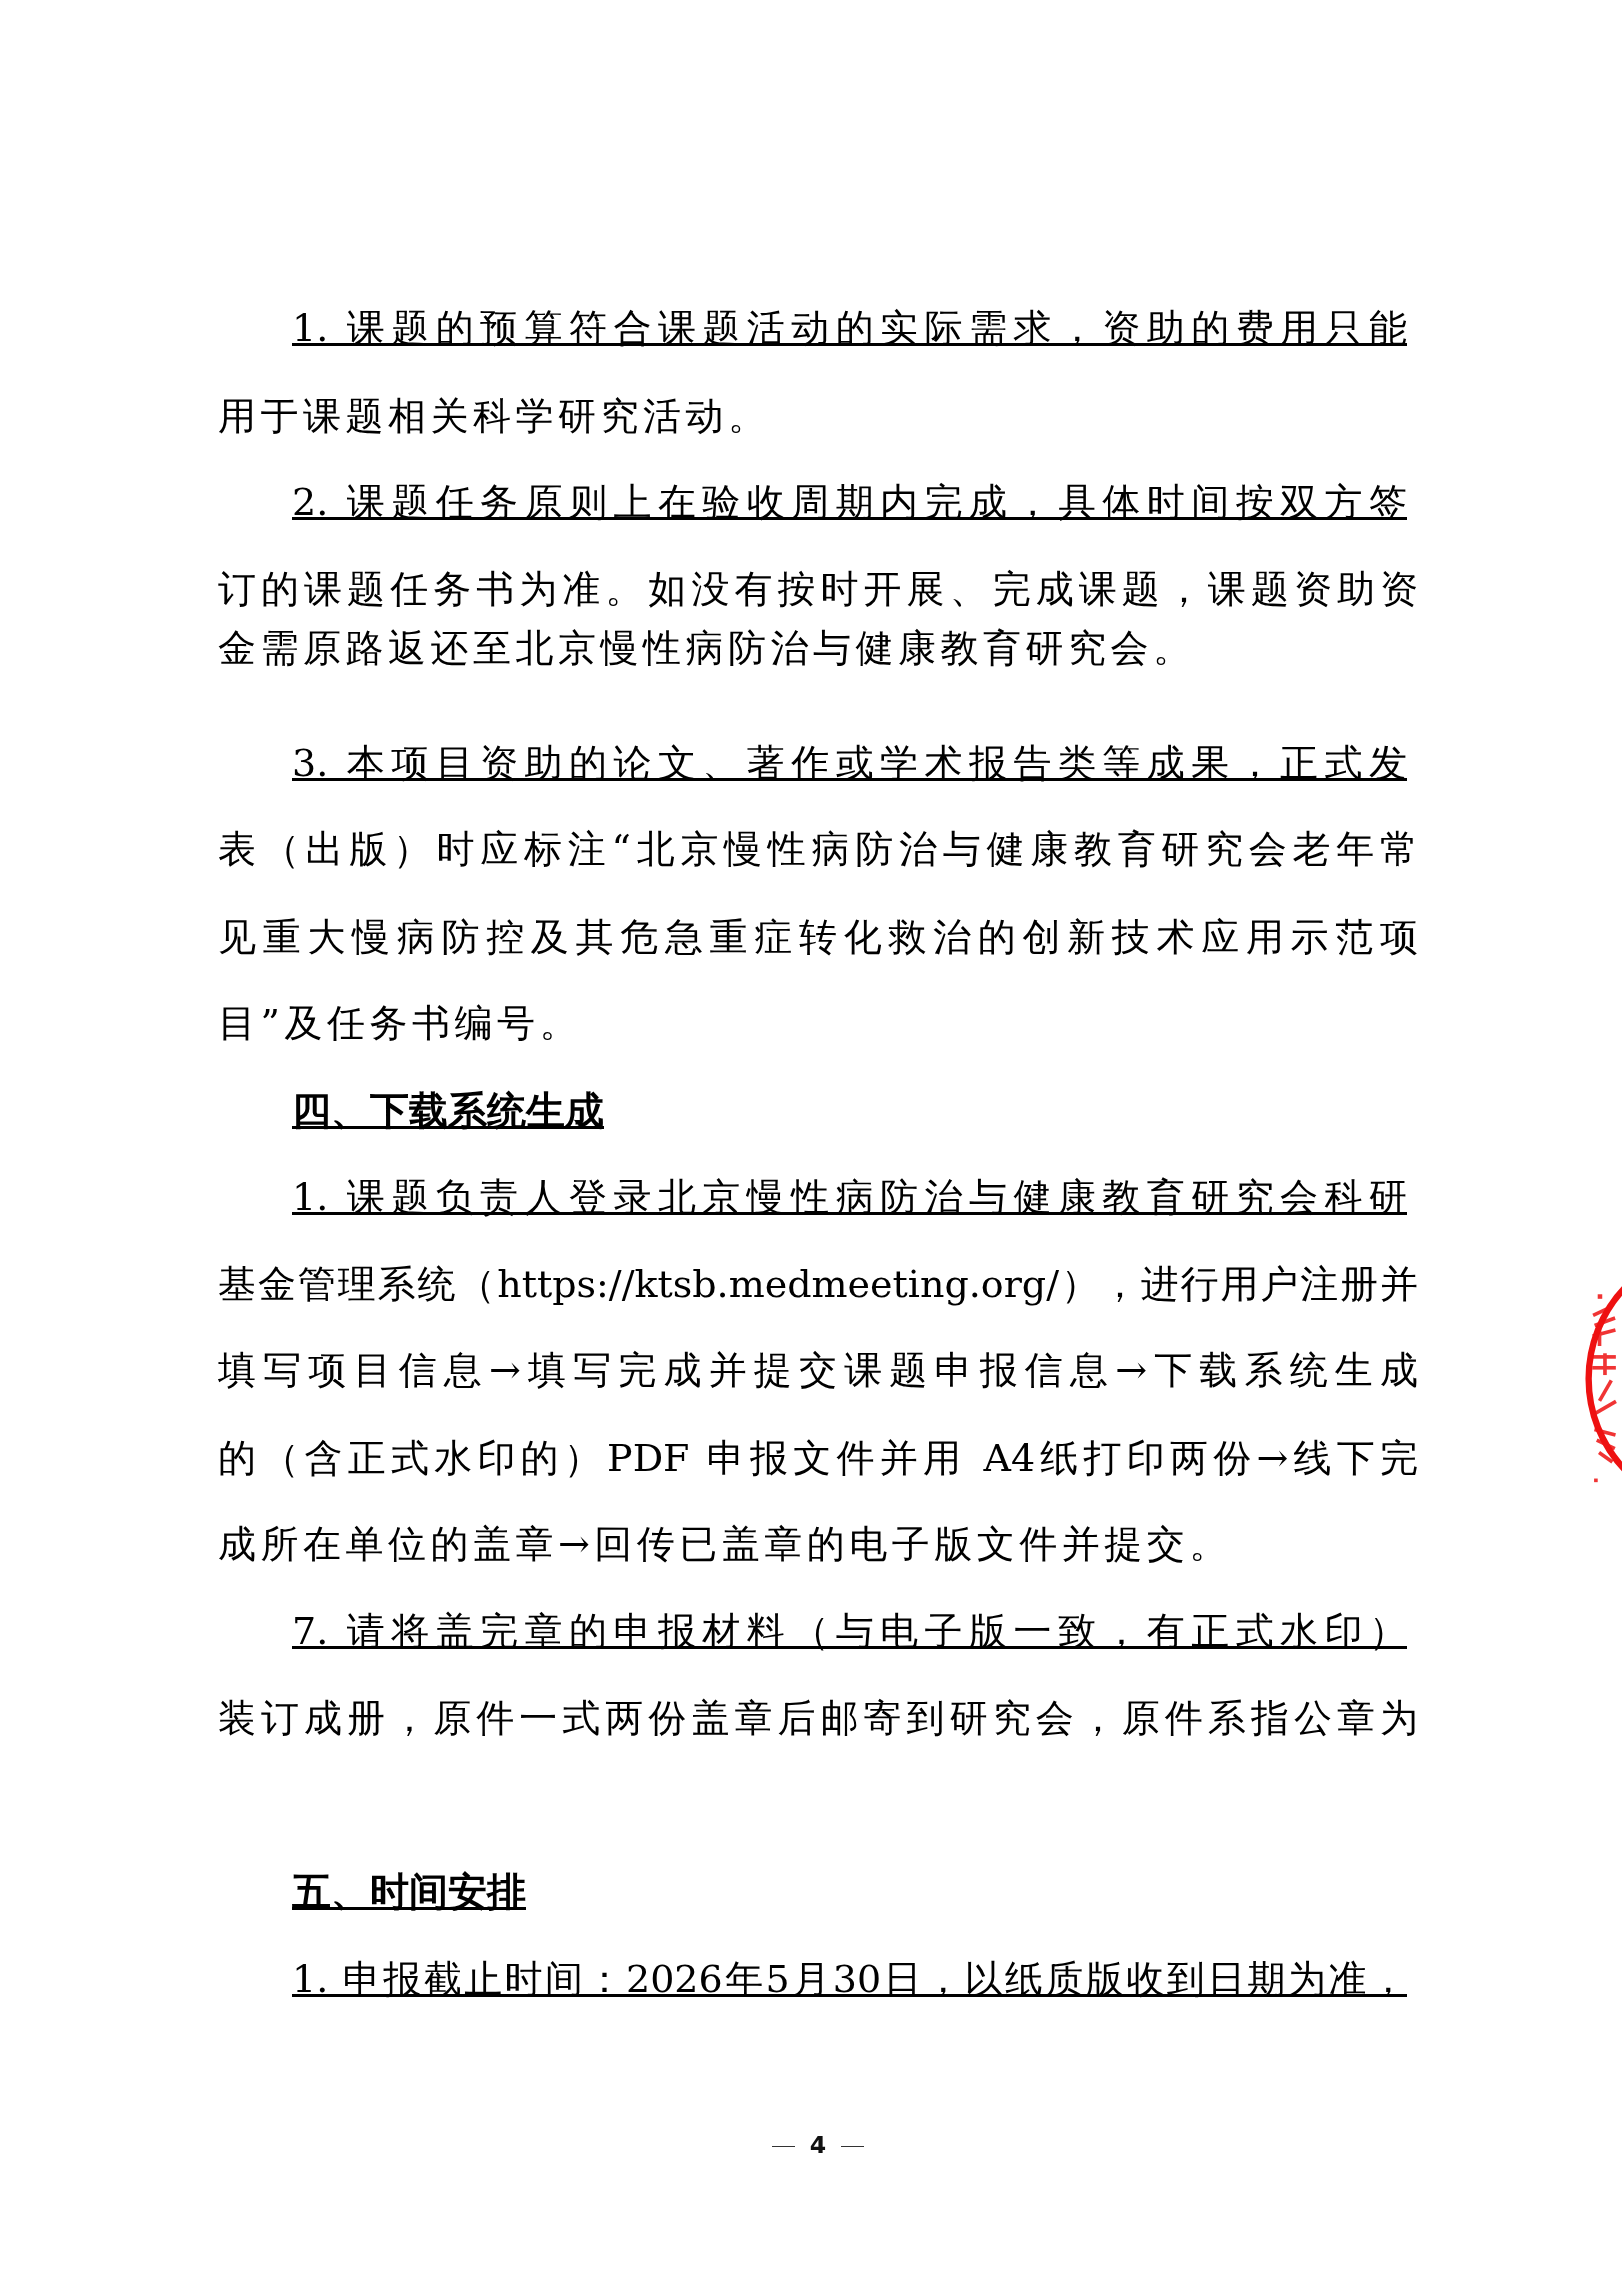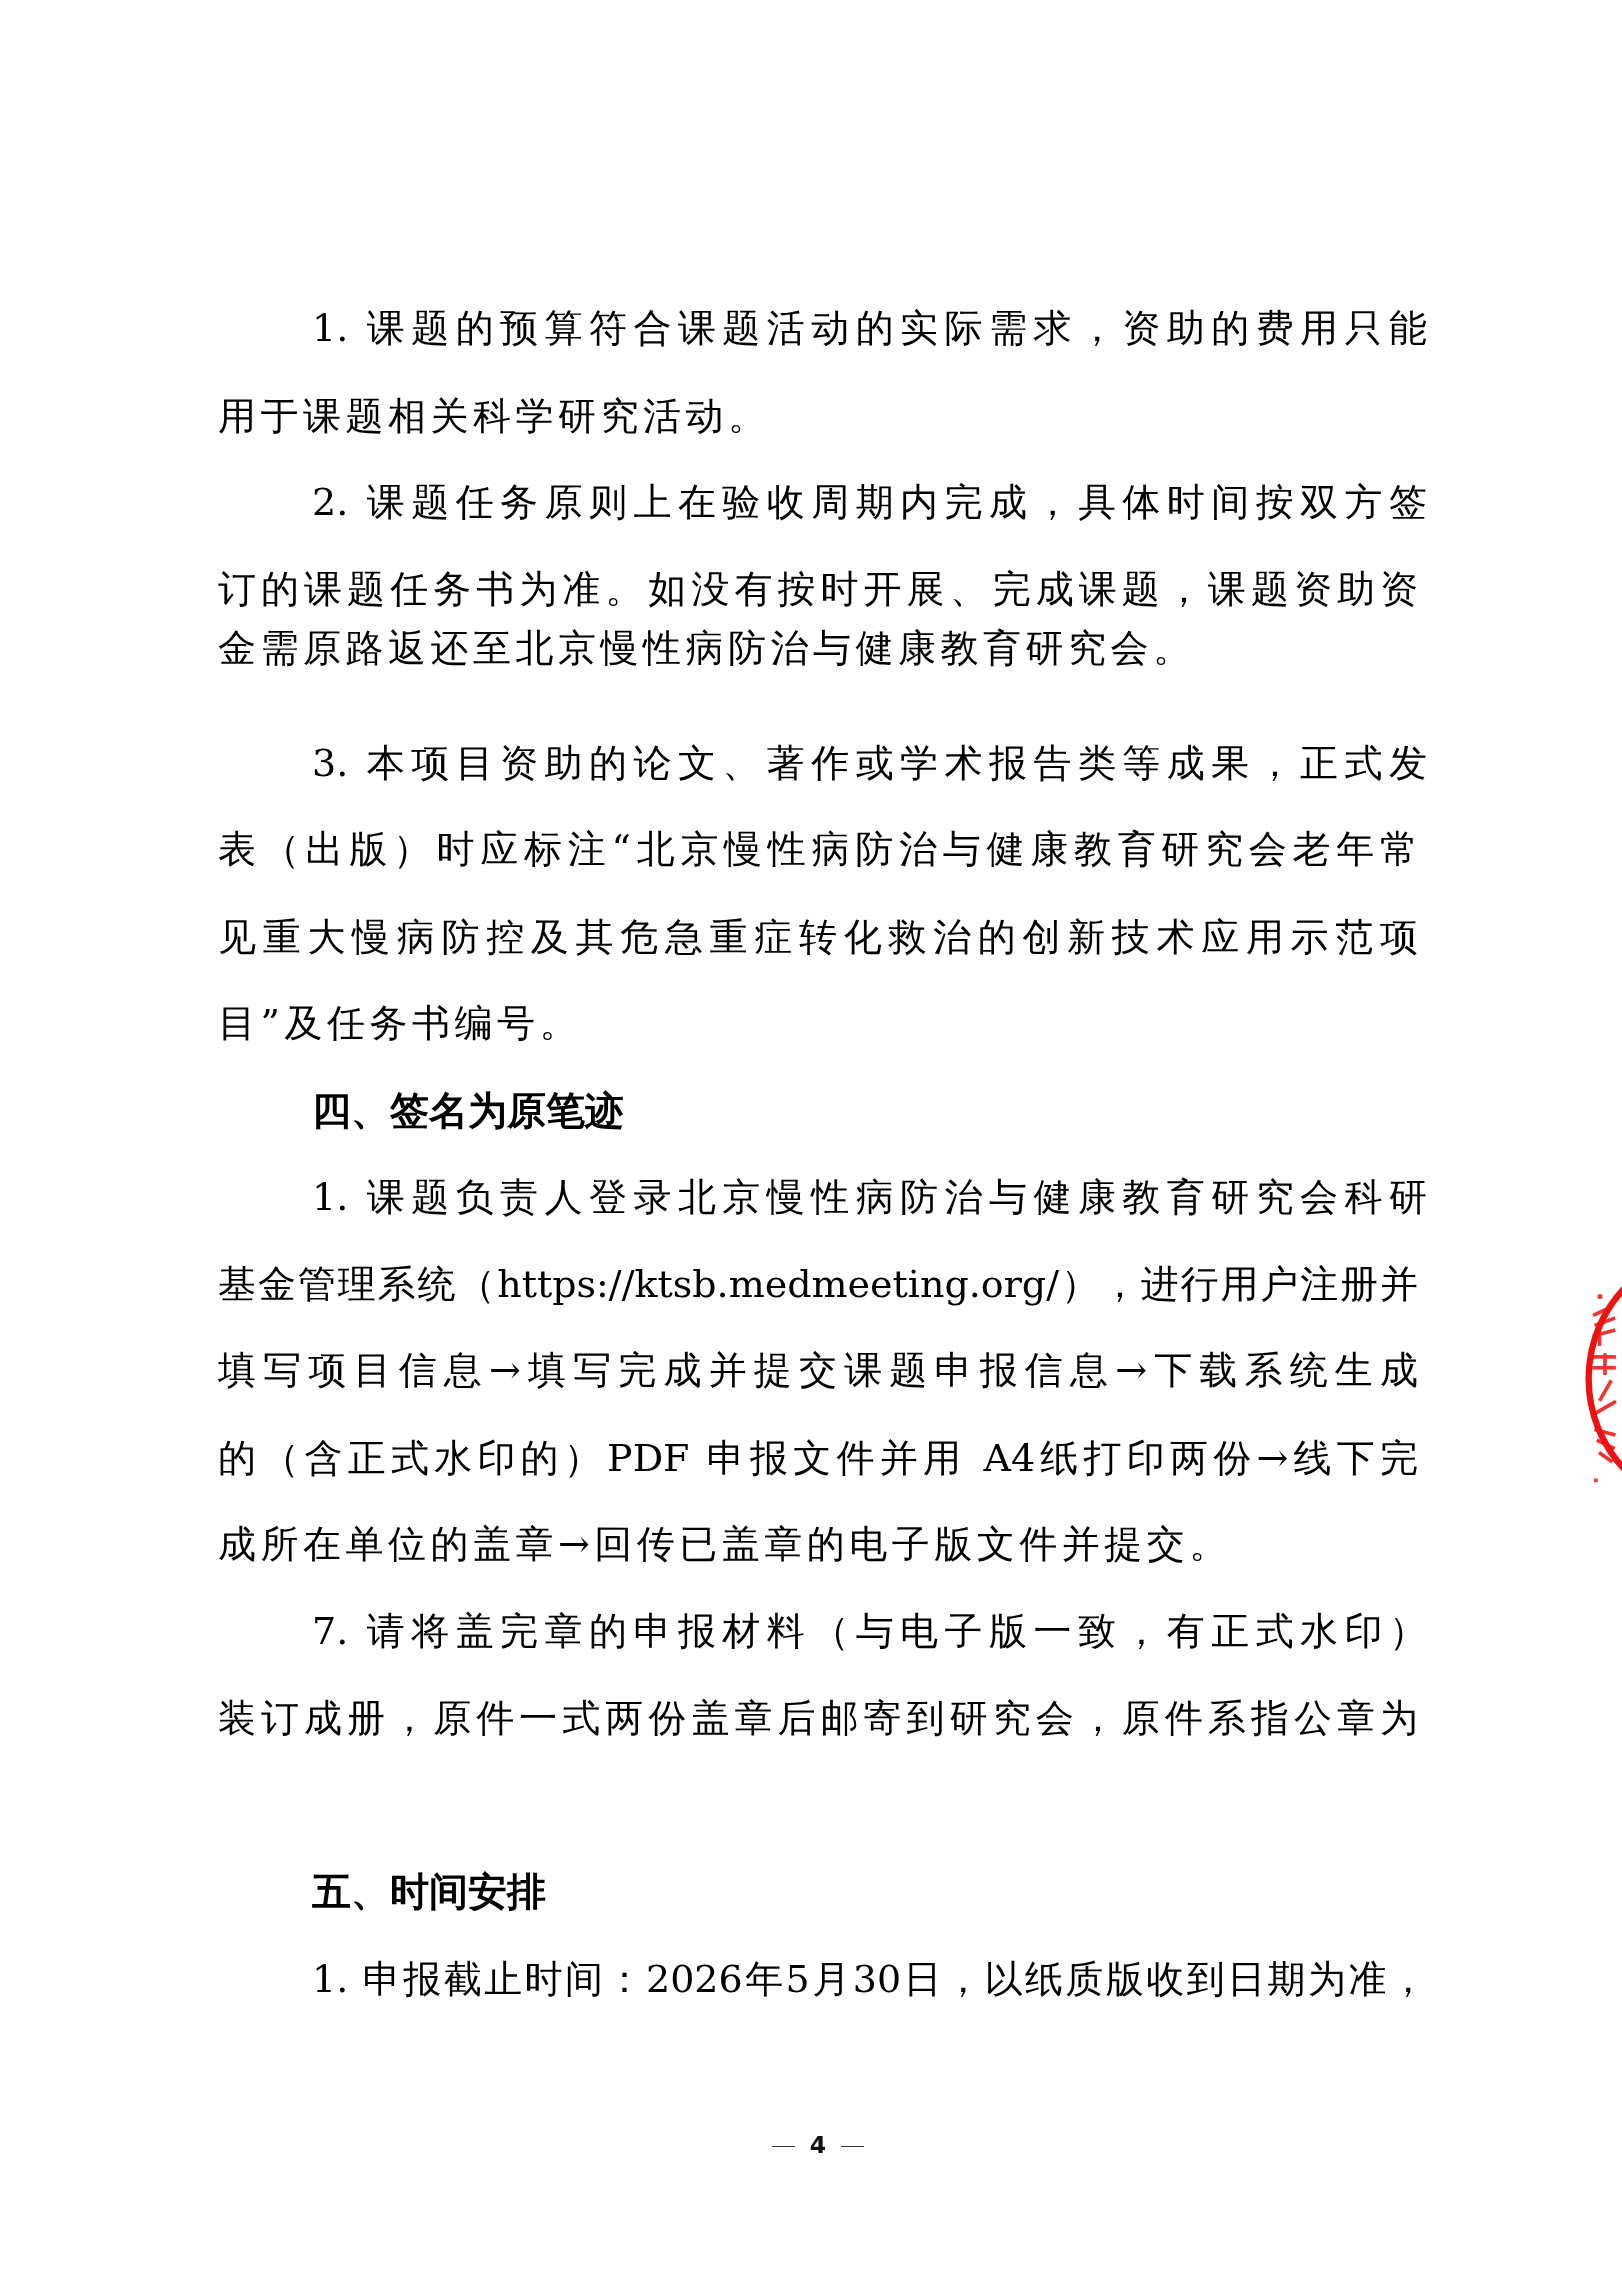--- a/index.html
+++ b/index.html
@@ -4,21 +4,21 @@
 <style>
   html, body { margin:0; padding:0; background:#ffffff; }
   body { width:1623px; height:2296px; position:relative; overflow:hidden; }
   .page { position:absolute; left:0; top:0; width:1623px; height:2296px; background:#fff; }
   .line {
     position:absolute; left:218px; width:1200px; height:87px; line-height:87px;
     font-family:"DejaVu Serif", "Liberation Serif", serif;
     font-size:38px; color:#000; white-space:nowrap;
     text-align:justify; text-align-last:justify;
   }
-  .line.indent { left:312px; width:1115px; }
+  .line.indent { left:292px; width:1115px;text-decoration:underline; }
   .line.last { text-align-last:left; letter-spacing:4.5px; }
   .line.heading {
     font-family:"DejaVu Sans", "Liberation Sans", sans-serif; font-weight:bold;
     text-align-last:left; letter-spacing:0; font-size:39px;
   }
   .pagenum {
     position:absolute; left:727px; width:182px; top:2127px; height:36px; line-height:36px;
     text-align:center; font-family:"DejaVu Sans", "Liberation Sans", sans-serif;
     font-size:23.6px; font-weight:bold; color:#111;
   }
@@ -32,21 +32,21 @@
 <div class="page">
   <div class="line indent" style="top:285px">1. 课题的预算符合课题活动的实际需求，资助的费用只能</div>
   <div class="line last" style="top:373px">用于课题相关科学研究活动。</div>
   <div class="line indent" style="top:459px">2. 课题任务原则上在验收周期内完成，具体时间按双方签</div>
   <div class="line" style="top:546px">订的课题任务书为准。如没有按时开展、完成课题，课题资助资</div>
   <div class="line last" style="top:605px">金需原路返还至北京慢性病防治与健康教育研究会。</div>
   <div class="line indent" style="top:720px">3. 本项目资助的论文、著作或学术报告类等成果，正式发</div>
   <div class="line" style="top:806px">表（出版）时应标注“北京慢性病防治与健康教育研究会老年常</div>
   <div class="line" style="top:894px">见重大慢病防控及其危急重症转化救治的创新技术应用示范项</div>
   <div class="line last" style="top:980px">目”及任务书编号。</div>
-  <div class="line indent heading" style="top:1067px">四、签名为原笔迹</div>
+  <div class="line indent heading" style="top:1067px">四、下载系统生成</div>
   <div class="line indent" style="top:1154px">1. 课题负责人登录北京慢性病防治与健康教育研究会科研</div>
   <div class="line" style="top:1241px">基金管理系统（https://ktsb.medmeeting.org/），进行用户注册并</div>
   <div class="line" style="top:1327px">填写项目信息→填写完成并提交课题申报信息→下载系统生成</div>
   <div class="line" style="top:1415px">的（含正式水印的）PDF 申报文件并用 A4纸打印两份→线下完</div>
   <div class="line last" style="top:1501px">成所在单位的盖章→回传已盖章的电子版文件并提交。</div>
   <div class="line indent" style="top:1588px">7. 请将盖完章的申报材料（与电子版一致，有正式水印）</div>
   <div class="line" style="top:1675px">装订成册，原件一式两份盖章后邮寄到研究会，原件系指公章为</div>
   <div class="line indent heading" style="top:1848px">五、时间安排</div>
   <div class="line indent" style="top:1936px">1. 申报截止时间：2026年5月30日，以纸质版收到日期为准，</div>
 

